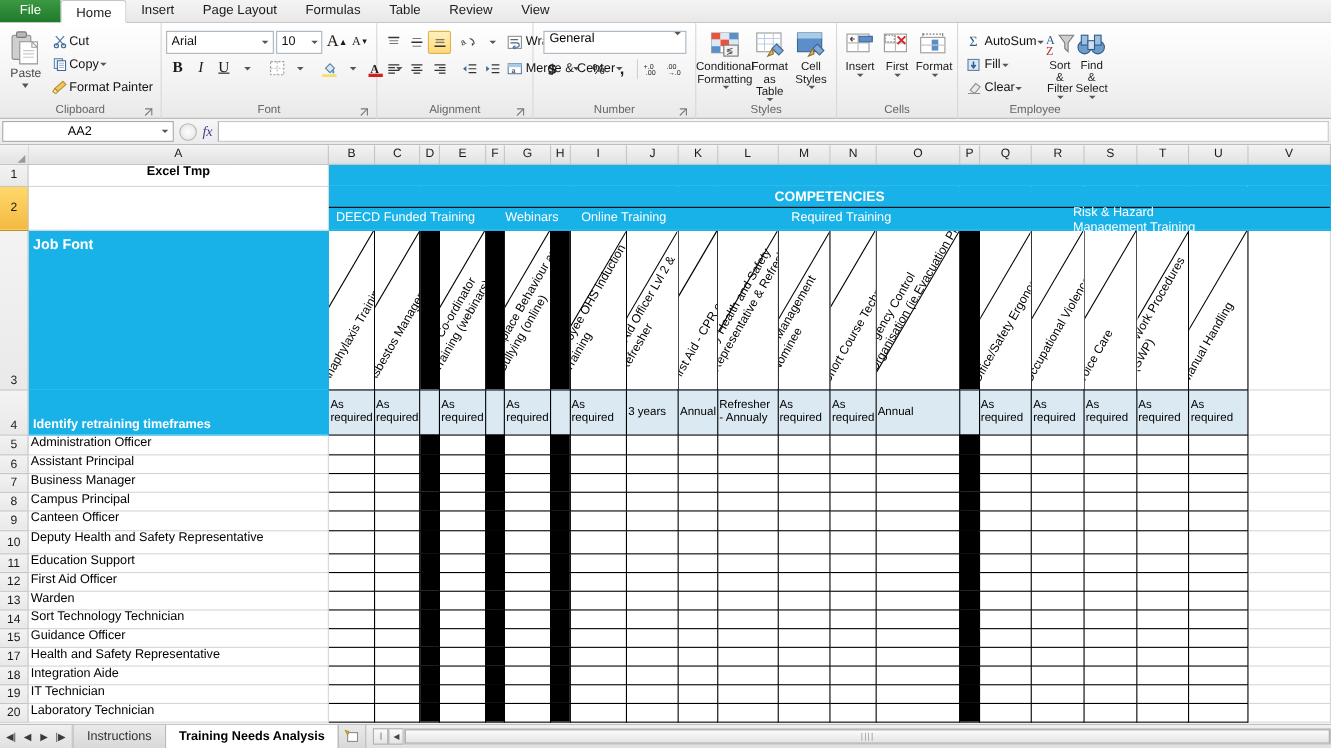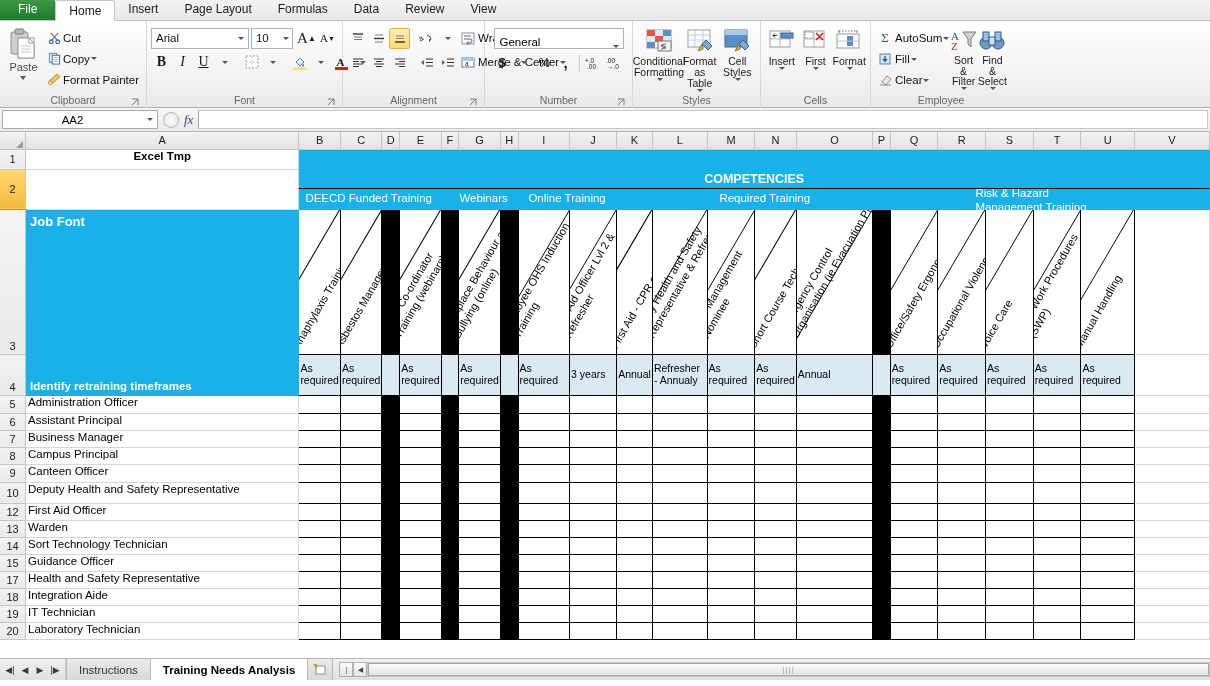--- a/index.html
+++ b/index.html
@@ -153,21 +153,21 @@
     border: 1px solid #e0b34a;
     border-radius: 2px;
   }
   .wraplbl { font-size: 11.5px; color: #111; white-space: nowrap; display: flex; align-items: center; }
 
   
   .g-num { width: 148px; }
   .numfmt {
     width: 130px; height: 21px;
     border: 1px solid #a8b4bf; background: #fff;
-    display: flex; align-items: flex-end;
+    display: flex; align-items: flex-start;
     font-size: 11.5px; padding-left: 5px;
     margin-bottom: 3px;
   }
 
   
   .g-styles { width: 128px; }
   .bigbtn {
     width: 40px;
     display: flex; flex-direction: column; align-items: center;
     padding-top: 3px;
@@ -392,21 +392,21 @@
 </style>
 </head>
 <body>
 
 <div class="tabbar">
   <div class="tab-file">File</div>
   <div class="tab active">Home</div>
   <div class="tab">Insert</div>
   <div class="tab">Page Layout</div>
   <div class="tab">Formulas</div>
-  <div class="tab">Data</div>
+  <div class="tab">Table</div>
   <div class="tab">Review</div>
   <div class="tab">View</div>
 </div>
 
 <div class="ribbon">
 
   <div class="group g-clip">
     <div class="group-body">
       <div class="paste">
         <svg width="30" height="32" viewBox="0 0 30 32">
@@ -1225,20 +1225,45 @@
           <td class="cell framed"></td>
           <td class="black"></td>
           <td class="cell framed"></td>
           <td class="cell framed"></td>
           <td class="cell framed"></td>
           <td class="cell framed"></td>
           <td class="cell framed"></td>
           <td class="cell"></td>
         </tr>
         <tr style="height: 17px;">
+          <th class="rowhdr">11</th>
+          <td class="cell t-role">Education Support</td>
+          <td class="cell framed"></td>
+          <td class="cell framed"></td>
+          <td class="black"></td>
+          <td class="cell framed"></td>
+          <td class="black"></td>
+          <td class="cell framed"></td>
+          <td class="black"></td>
+          <td class="cell framed"></td>
+          <td class="cell framed"></td>
+          <td class="cell framed"></td>
+          <td class="cell framed"></td>
+          <td class="cell framed"></td>
+          <td class="cell framed"></td>
+          <td class="cell framed"></td>
+          <td class="black"></td>
+          <td class="cell framed"></td>
+          <td class="cell framed"></td>
+          <td class="cell framed"></td>
+          <td class="cell framed"></td>
+          <td class="cell framed"></td>
+          <td class="cell"></td>
+        </tr>
+        <tr style="height: 17px;">
           <th class="rowhdr">12</th>
           <td class="cell t-role">First Aid Officer</td>
           <td class="cell framed"></td>
           <td class="cell framed"></td>
           <td class="black"></td>
           <td class="cell framed"></td>
           <td class="black"></td>
           <td class="cell framed"></td>
           <td class="black"></td>
           <td class="cell framed"></td>

